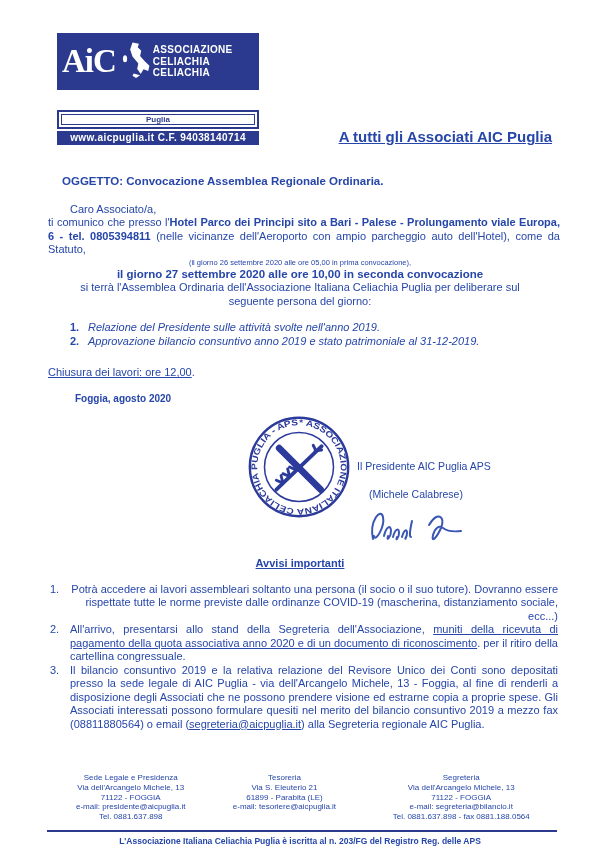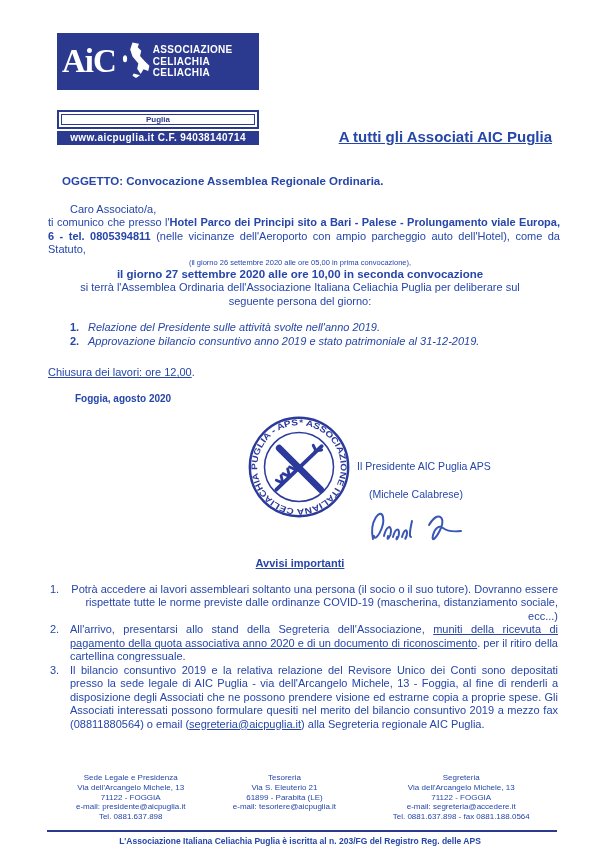--- a/index.html
+++ b/index.html
@@ -166,21 +166,21 @@
       <div class="fcol2">
         <span class="fline">Tesoreria</span>
         <span class="fline">Via S. Eleuterio 21</span>
         <span class="fline">61899 - Parabita (LE)</span>
         <span class="fline">e-mail: tesoriere@aicpuglia.it</span>
       </div>
       <div class="fcol3">
         <span class="fline">Segreteria</span>
         <span class="fline">Via dell'Arcangelo Michele, 13</span>
         <span class="fline">71122 - FOGGIA</span>
-        <span class="fline">e-mail: segreteria@accedere.it</span>
+        <span class="fline">e-mail: segreteria@bilancio.it</span>
         <span class="fline">Tel. 0881.637.898 - fax 0881.188.0564</span>
       </div>
     </div>
 
     <hr class="rule">
     <div class="registry">L'Associazione Italiana Celiachia Puglia è iscritta al n. 203/FG del Registro Reg. delle APS</div>
 
   </div>
 </div>
 

